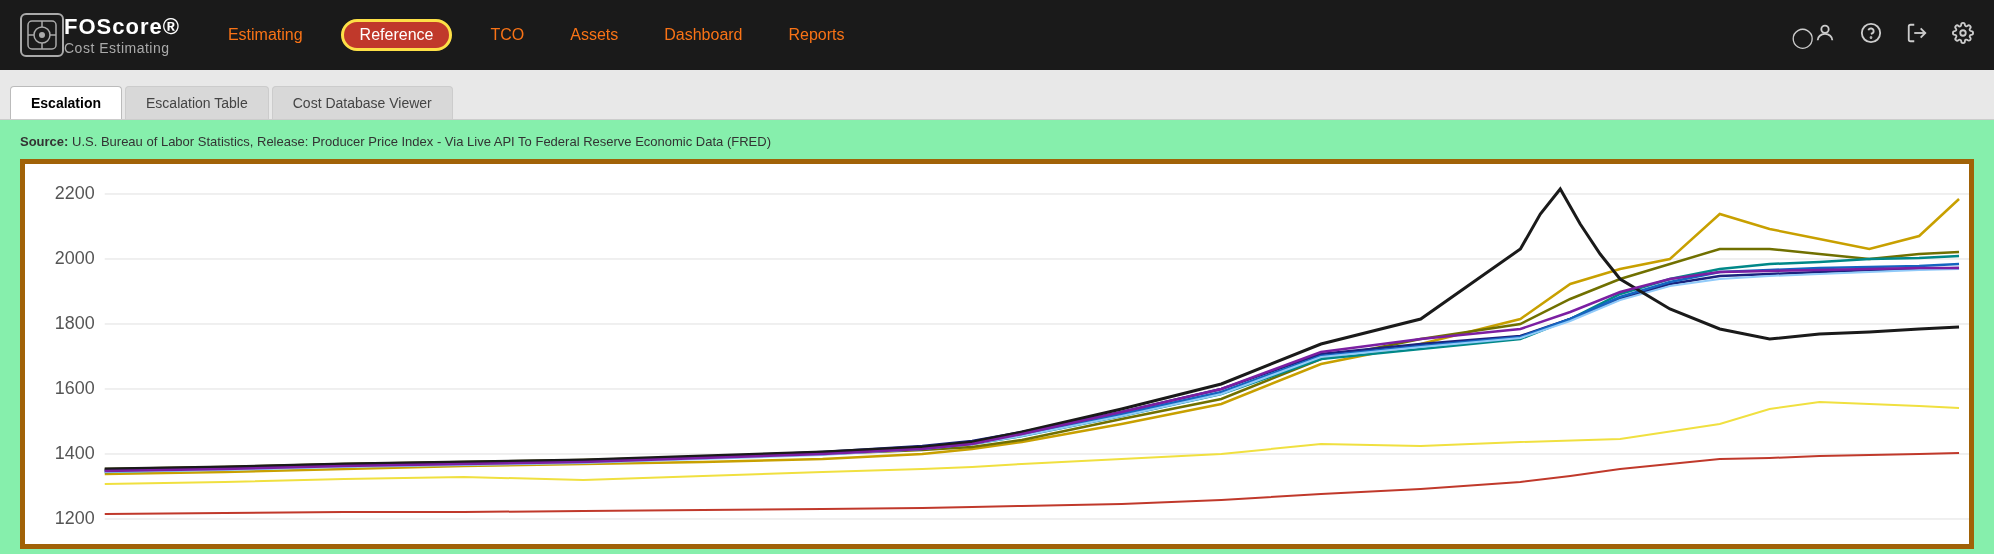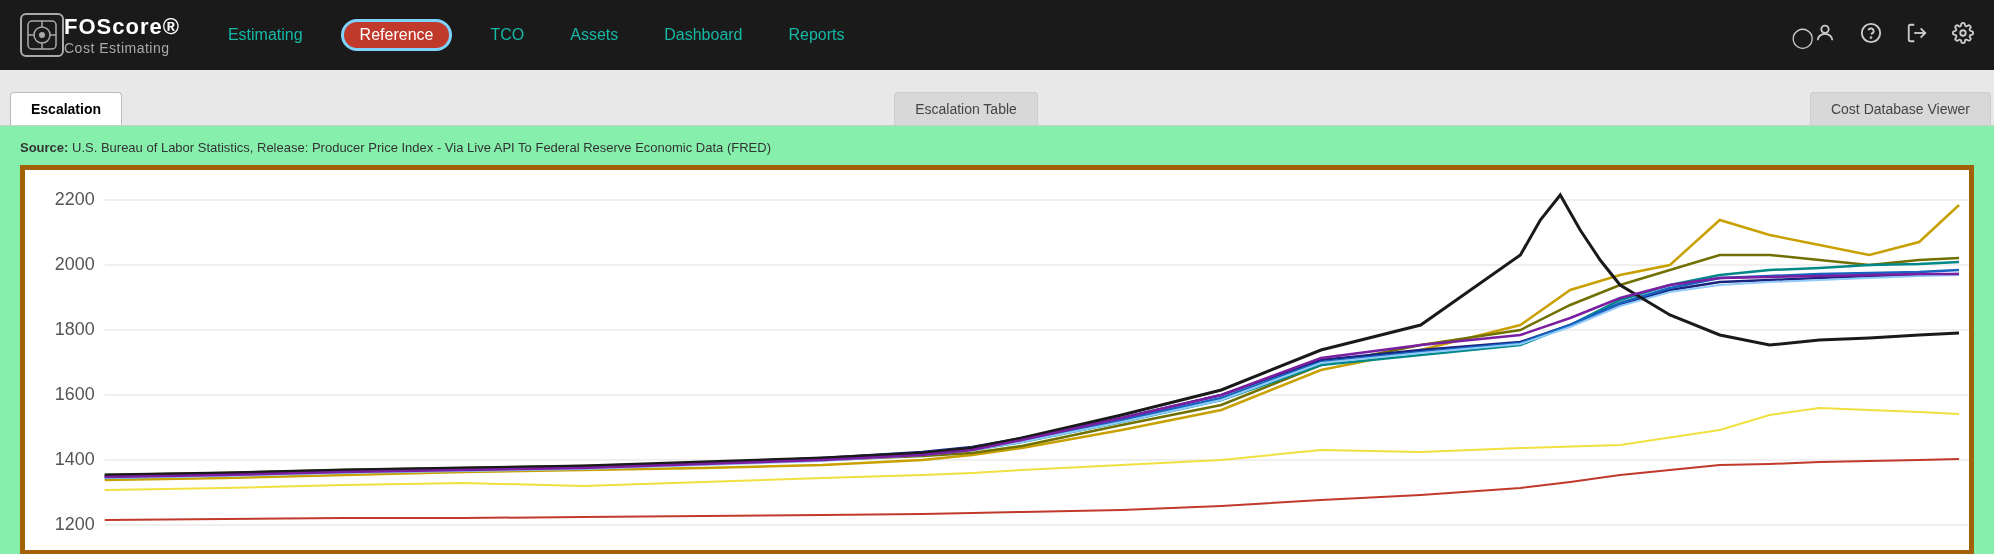--- a/index.html
+++ b/index.html
@@ -47,30 +47,30 @@
       font-size: 14px;
       color: #aaa;
       letter-spacing: 0.5px;
     }
     .nav-items {
       display: flex;
       align-items: center;
       gap: 30px;
     }
     .nav-item {
-      color: #14b8a6;
+      color: #f97316;
       font-size: 16px;
       cursor: pointer;
       padding: 4px 8px;
       border-radius: 4px;
     }
     .nav-item.active {
       background: #c0392b;
       color: white;
-      border: 3px solid #7dd3fc;
+      border: 3px solid #fde047;
       border-radius: 20px;
       padding: 4px 16px;
     }
     .header-right {
       display: flex;
       align-items: center;
       gap: 24px;
     }
     .header-icon {
       color: #ccc;
@@ -78,22 +78,21 @@
       cursor: pointer;
     }
 
     
     .tabs-bar {
       background: #e8e8e8;
       border-bottom: 1px solid #ccc;
       display: flex;
       align-items: flex-end;
       padding: 0 0 0 10px;
-      height: 56px;
-      justify-content: space-between;
+      height: 50px;
     }
     .tab {
       padding: 8px 20px;
       font-size: 14px;
       cursor: pointer;
       border: 1px solid #ccc;
       border-bottom: none;
       background: #d8d8d8;
       margin-right: 3px;
       border-radius: 4px 4px 0 0;

